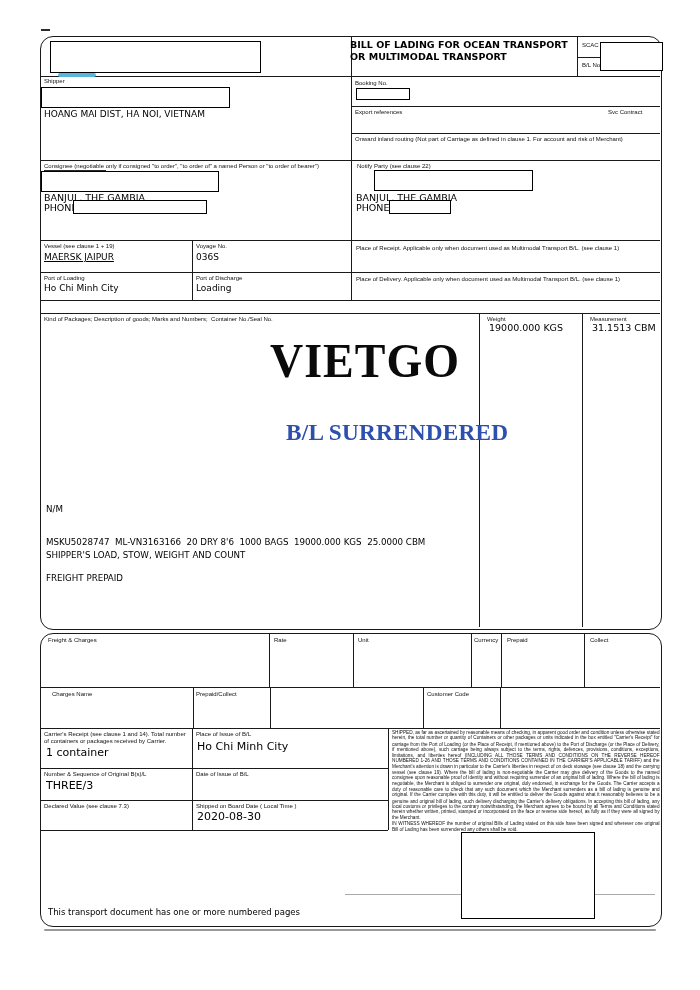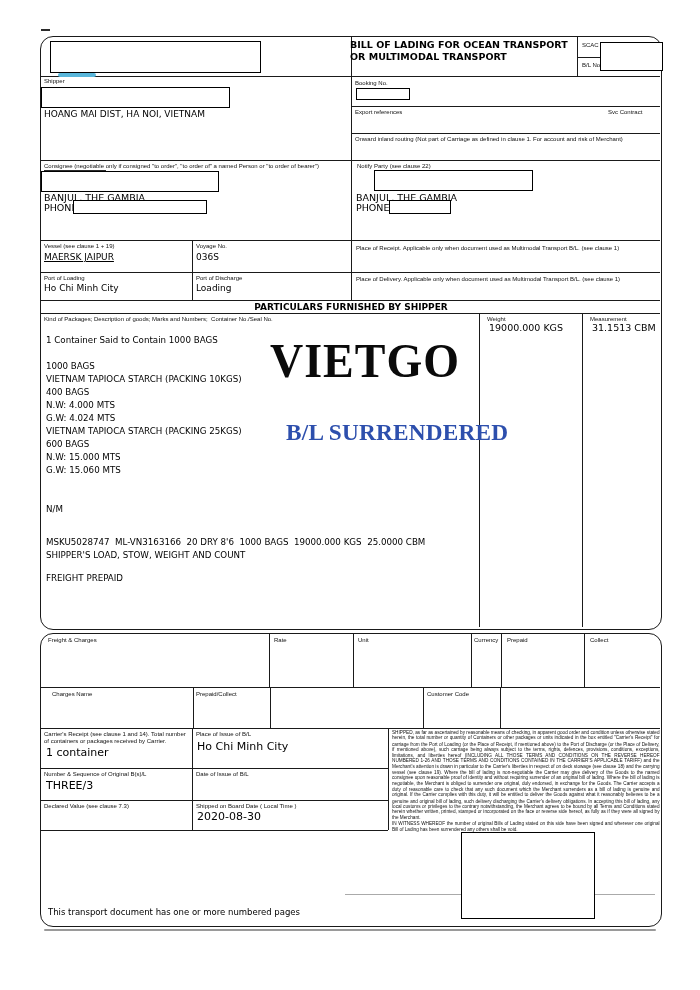--- a/index.html
+++ b/index.html
@@ -87,41 +87,29 @@
   <div class="lbl" style="left:196px;top:243px;">Voyage No.</div>
   <div class="val" style="left:196px;top:252px;">036S</div>
   <div class="lbl" style="left:356px;top:245px;width:300px;">Place of Receipt. Applicable only when document used as Multimodal Transport B/L. (see clause 1)</div>
 
   <div class="lbl" style="left:44px;top:275px;">Port of Loading</div>
   <div class="val" style="left:44px;top:283px;">Ho Chi Minh City</div>
   <div class="lbl" style="left:196px;top:275px;">Port of Discharge</div>
   <div class="val" style="left:196px;top:283px;">Loading</div>
   <div class="lbl" style="left:356px;top:276px;width:300px;">Place of Delivery. Applicable only when document used as Multimodal Transport B/L. (see clause 1)</div>
 
-  <div class="secthead" style="top:302px;">PARTICULARS FURNISHED BY SHIPPER</div>
   <div class="lbl" style="left:44px;top:316px;width:420px;">Kind of Packages; Description of goods; Marks and Numbers;  Container No./Seal No.</div>
   <div class="lbl" style="left:487px;top:316px;">Weight</div>
   <div class="val" style="left:489px;top:322px;font-size:9.5px;">19000.000 KGS</div>
   <div class="lbl" style="left:590px;top:316px;">Measurement</div>
   <div class="val" style="left:592px;top:322px;font-size:9.5px;">31.1513 CBM</div>
 
   <div class="wmark" style="left:270px;top:333px;">VIETGO</div>
   <div class="stamp" id="stamp" style="left: 286px; top: 419px; color: rgb(45, 79, 173);">B/L SURRENDERED</div>
 
-  <div class="goods" style="left:46px;top:334px;width:300px;">1 Container Said to Contain 1000 BAGS
-
-1000 BAGS
-VIETNAM TAPIOCA STARCH (PACKING 10KGS)
-400 BAGS
-N.W: 4.000 MTS
-G.W: 4.024 MTS
-VIETNAM TAPIOCA STARCH (PACKING 25KGS)
-600 BAGS
-N.W: 15.000 MTS
-G.W: 15.060 MTS</div>
   <div class="goods" style="left:46px;top:503px;">N/M</div>
   <div class="goods" style="left:46px;top:536px;width:430px;">MSKU5028747  ML-VN3163166  20 DRY 8'6  1000 BAGS  19000.000 KGS  25.0000 CBM
 SHIPPER'S LOAD, STOW, WEIGHT AND COUNT</div>
   <div class="goods" style="left:46px;top:572px;">FREIGHT PREPAID</div>
 
   <div class="blk" style="left:40px;top:633px;width:620px;height:292px;"></div>
   <div class="grayline" style="left:44px;top:929px;width:612px;"></div>
 
   <div class="lbl" style="left:48px;top:637px;">Freight &amp; Charges</div>
   <div class="lbl" style="left:274px;top:637px;">Rate</div>

